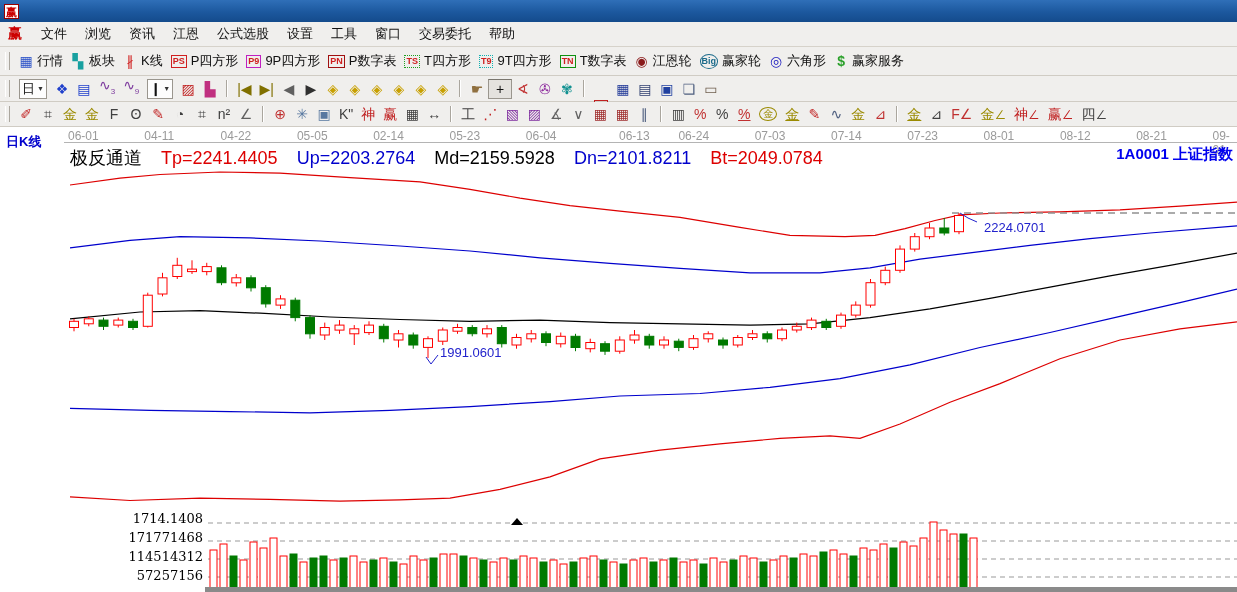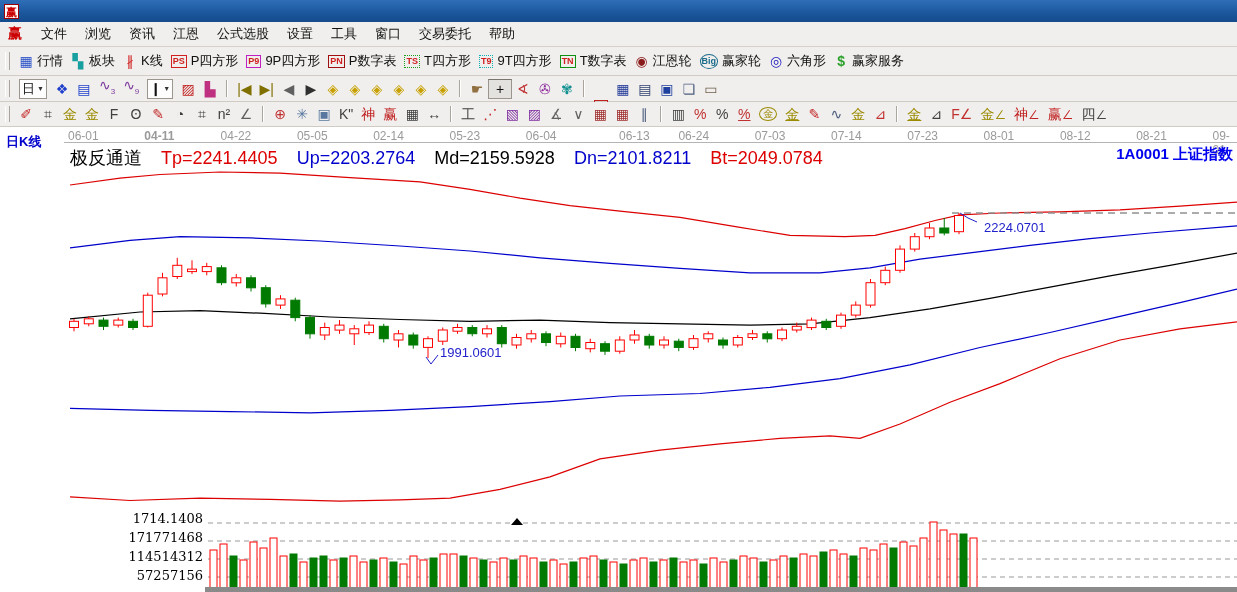--- a/index.html
+++ b/index.html
@@ -360,21 +360,21 @@
       <span class="icon-glyph" style="color: rgb(192, 32, 32);">赢∠</span>
     </span>
     <span class="tb-btn">
       <span class="icon-glyph" style="color: rgb(64, 64, 64);">四∠</span>
     </span>
   </div>
 
 <div id="kperiod">日K线</div>
 <div id="date-row">
     <span class="date-tick" style="left: 68px;">06-01</span>
-    <span class="date-tick" style="left: 144.3px; font-weight: bold;">04-11</span>
+    <span class="date-tick" style="left: 144.3px;">04-11</span>
     <span class="date-tick" style="left: 220.6px;">04-22</span>
     <span class="date-tick" style="left: 296.9px;">05-05</span>
     <span class="date-tick" style="left: 373.2px;">02-14</span>
     <span class="date-tick" style="left: 449.5px;">05-23</span>
     <span class="date-tick" style="left: 525.8px;">06-04</span>
     <span class="date-tick" style="left: 619px;">06-13</span>
     <span class="date-tick" style="left: 678.4px;">06-24</span>
     <span class="date-tick" style="left: 754.7px;">07-03</span>
     <span class="date-tick" style="left: 831px;">07-14</span>
     <span class="date-tick" style="left: 907.3px;">07-23</span>

